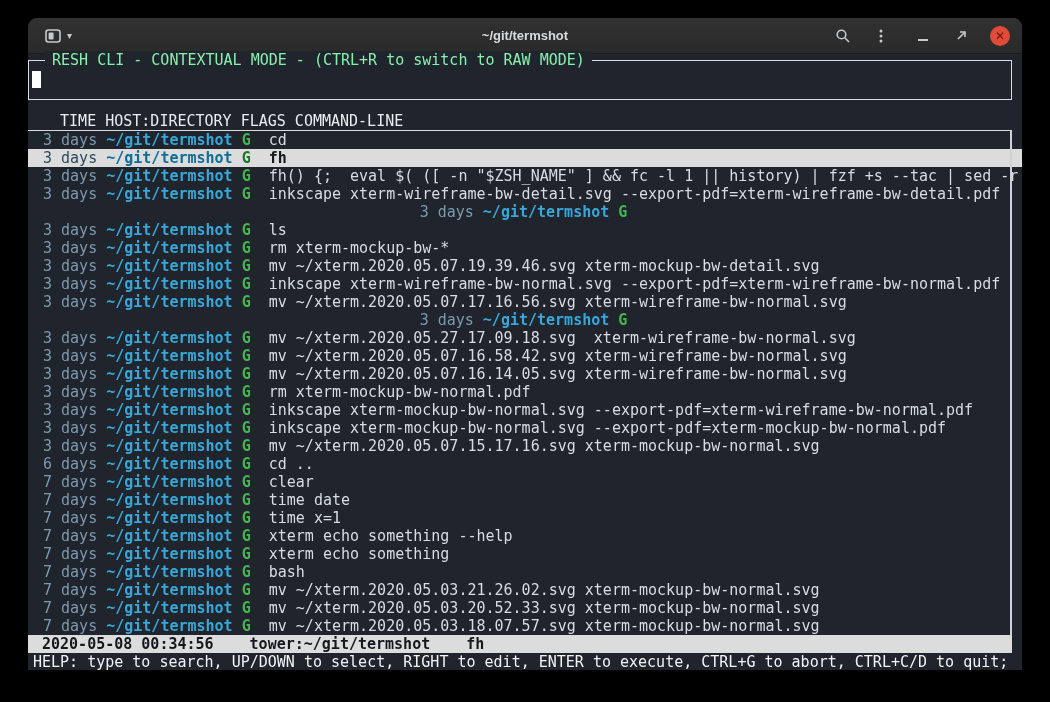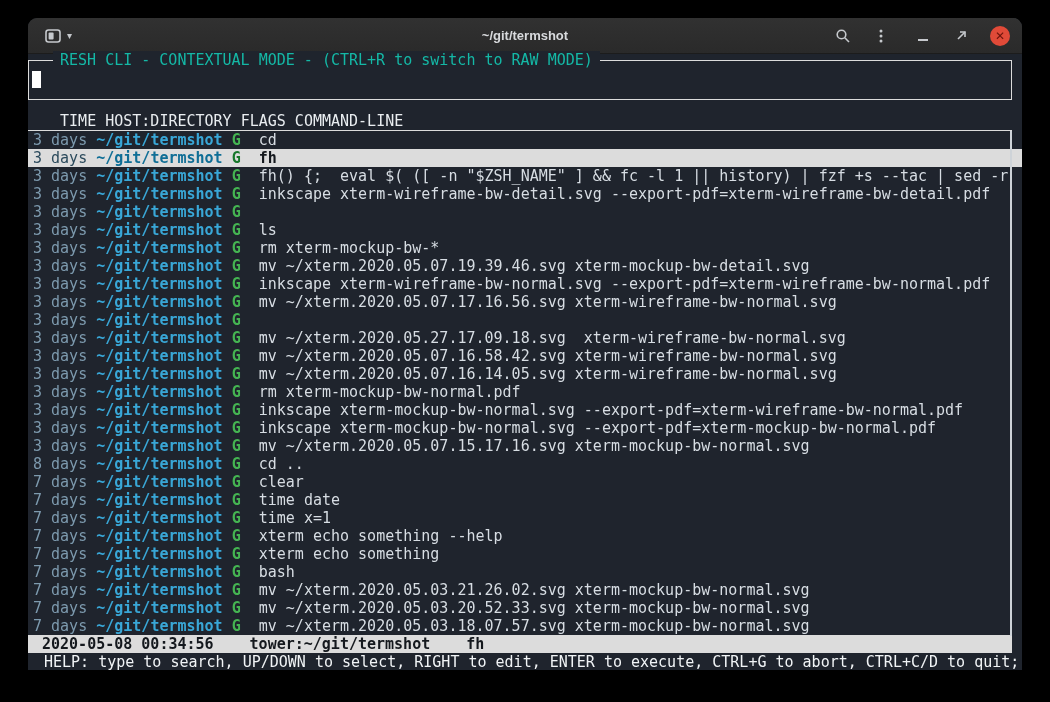--- a/index.html
+++ b/index.html
@@ -48,53 +48,53 @@
     position:relative; height:616px; box-sizing:border-box; padding-top:6px;
     background:var(--term_bg,#1f242d);
     color:var(--term_fg,#d7dde3);
     font:15px/18px "DejaVu Sans Mono", monospace;
   }
   .mode-box {
     position:relative; height:40px; margin:0 10px 12px 0;
     border:1px solid var(--border_fg,#dcdcdc); box-sizing:border-box;
   }
   .mode-title {
-    position:absolute; top:-10px; left:24px; padding:0 7px;
-    background:var(--term_bg,#1f242d); color:#14b8a6; white-space:pre;
+    position:absolute; top:-10px; left:16px; padding:0 7px;
+    background:var(--term_bg,#1f242d); color:#86efac; white-space:pre;
   }
   .cursor { position:absolute; left:3px; top:10px; width:9px; height:17px; background:#ffffff; }
 
   .hist-header {
     height:19px; line-height:19px; box-sizing:border-box;
     padding-left:14px; margin-right:10px; white-space:pre;
     color:#e9edf0; border-bottom:1px solid var(--border_fg,#dcdcdc);
   }
 
   .rows { }
-  .row { display:flex; height:18px; line-height:18px; padding-left:5px; white-space:pre; }
+  .row { display:flex; height:18px; line-height:18px; padding-left:15px; white-space:pre;justify-content:center; }
   .c-time { width:7ch;  color:var(--time_fg,#7d9aae); flex:none; white-space:pre; }
   .c-dir  { width:15ch; color:var(--dir_fg,#39a7d7); font-weight:700; flex:none; white-space:pre; }
   .c-flag { width:3ch;  color:var(--flag_fg,#45b552); font-weight:700; flex:none; white-space:pre; }
   .c-cmd  { flex:1; overflow:hidden; white-space:pre; }
   .row.selected { background:var(--selection_bg,#dcdcdc); }
   .row.selected .c-time { color:#2b4a5c; }
   .row.selected .c-dir  { color:#0f6e96; }
   .row.selected .c-flag { color:#17772a; }
   .row.selected .c-cmd  { color:var(--selection_fg,#14181d); font-weight:700; }
 
   .status {
     height:18px; line-height:18px; margin-right:10px; padding-left:14px;
     background:var(--selection_bg,#dcdcdc); color:var(--selection_fg,#14181d);
     display:flex; white-space:pre; font-weight:700;
   }
   .status span { margin-right:36px; }
   .status span:last-child { margin-right:0; }
 
   .help {
-    height:18px; line-height:18px; padding-left:16px; white-space:pre;
+    height:18px; line-height:18px; padding-left:5px; white-space:pre;
     color:var(--help_fg,#f1f4f6); overflow:hidden;
   }
 
   .scrollline {
     position:absolute; right:10px; top:77px; width:2px; height:505px;
     background:#ced3d8;
   }
 </style>
 </head>
 <body>
@@ -256,21 +256,21 @@
     <span class="c-flag">G</span>
     <span class="c-cmd">inkscape xterm-mockup-bw-normal.svg --export-pdf=xterm-mockup-bw-normal.pdf</span>
   </div>
           <div class="row">
     <span class="c-time">3 days </span>
     <span class="c-dir">~/git/termshot</span>
     <span class="c-flag">G</span>
     <span class="c-cmd">mv ~/xterm.2020.05.07.15.17.16.svg xterm-mockup-bw-normal.svg</span>
   </div>
           <div class="row">
-    <span class="c-time">8 days </span>
+    <span class="c-time">6 days </span>
     <span class="c-dir">~/git/termshot</span>
     <span class="c-flag">G</span>
     <span class="c-cmd">cd ..</span>
   </div>
           <div class="row">
     <span class="c-time">7 days </span>
     <span class="c-dir">~/git/termshot</span>
     <span class="c-flag">G</span>
     <span class="c-cmd">clear</span>
   </div>

